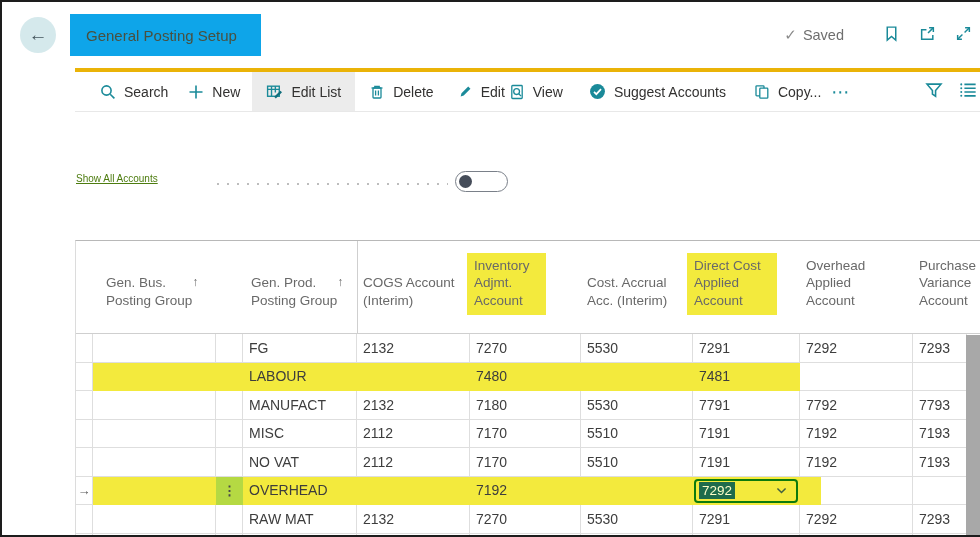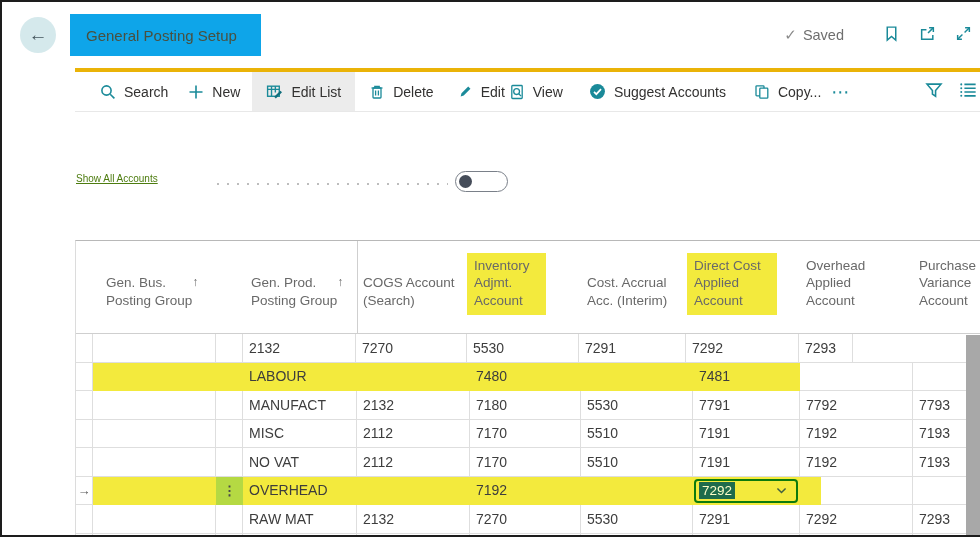--- a/index.html
+++ b/index.html
@@ -223,21 +223,21 @@
 Posting Group</span>
       <span class="sort">↑</span>
     </div>
     <div class="hlabel" style="left:175px">
       <span>Gen. Prod.
 Posting Group</span>
       <span class="sort">↑</span>
     </div>
     <div class="hlabel" style="left:287px">
       <span>COGS Account
-(Search)</span>
+(Interim)</span>
     </div>
     <div class="hlabel hl-wrap" style="left:391px">
       <span class="hl-box">Inventory
 Adjmt.
 Account</span>
     </div>
     <div class="hlabel" style="left:511px">
       <span>Cost. Accrual
 Acc. (Interim)</span>
     </div>
@@ -259,20 +259,23 @@
   </div>
 
   <div class="gbody">
 
     <div class="grow">
       <div class="cell c0"></div>
       <div class="cell c1">
           <span></span>
         </div>
       <div class="cell c2"></div>
+      <div class="cell c3">
+          <span>FG</span>
+        </div>
       <div class="cell c4">
           <span>2132</span>
         </div>
       <div class="cell c5">
           <span>7270</span>
         </div>
       <div class="cell c6">
           <span>5530</span>
         </div>
       <div class="cell c7">

